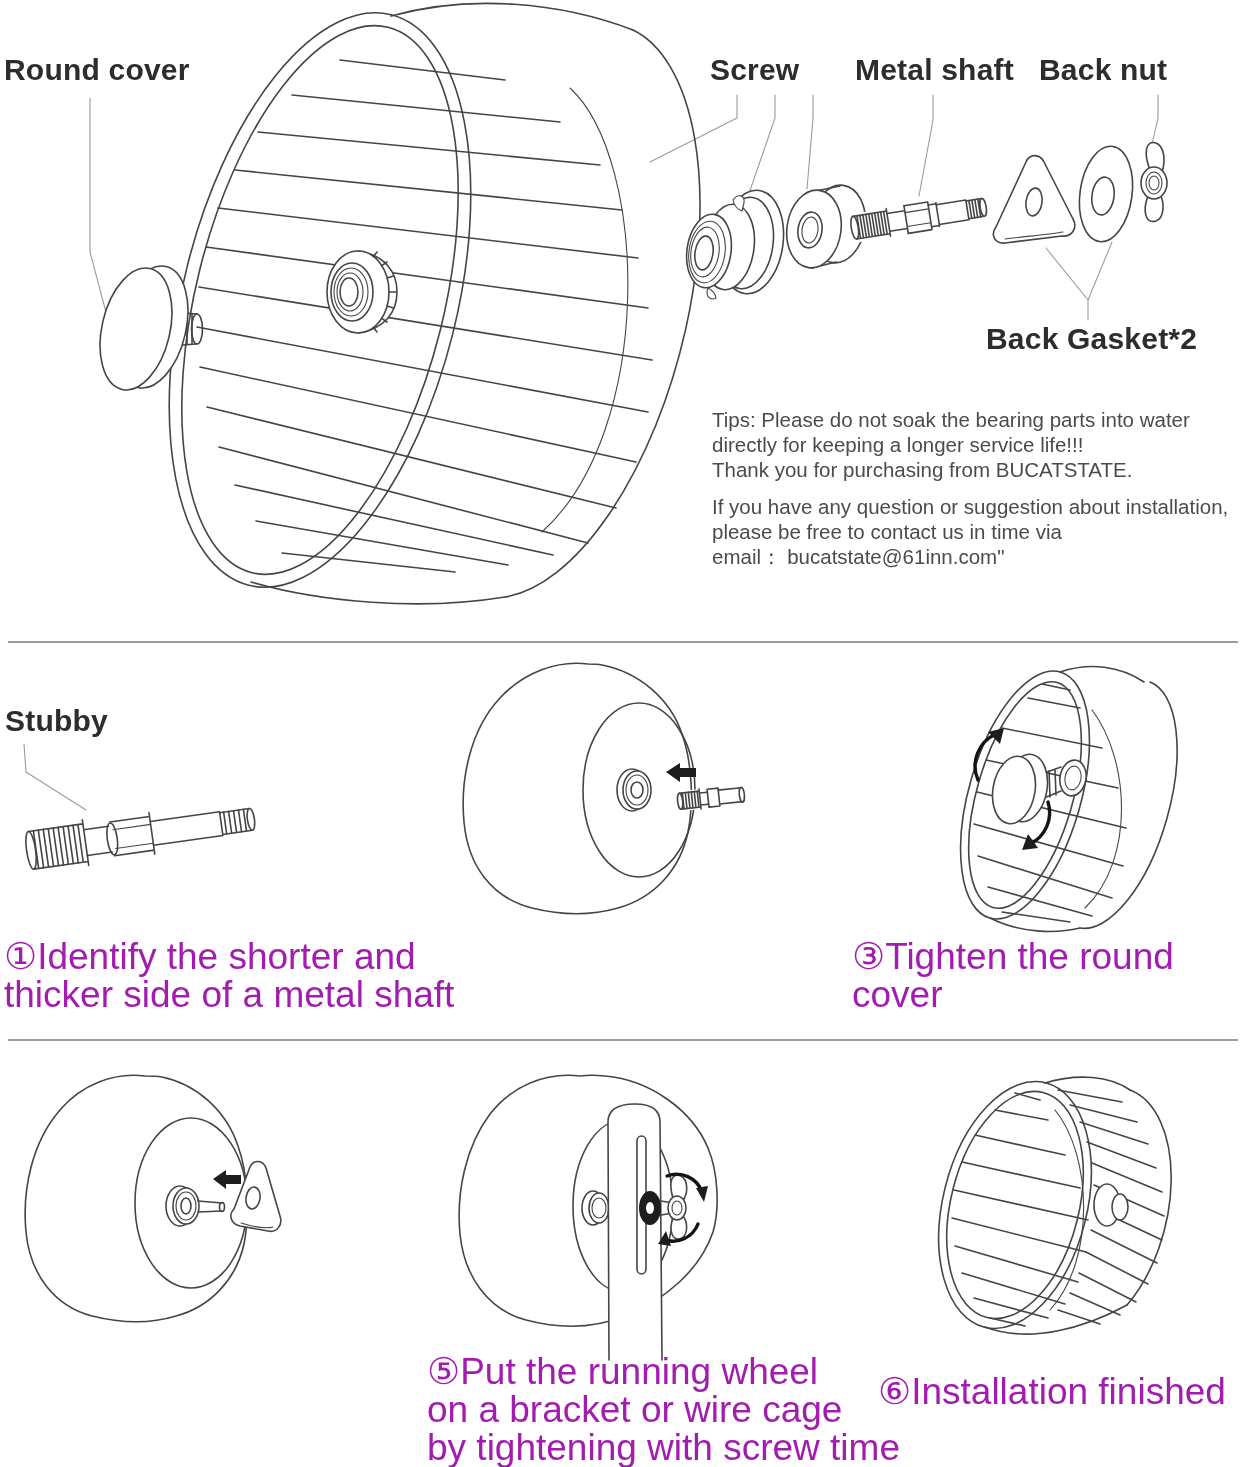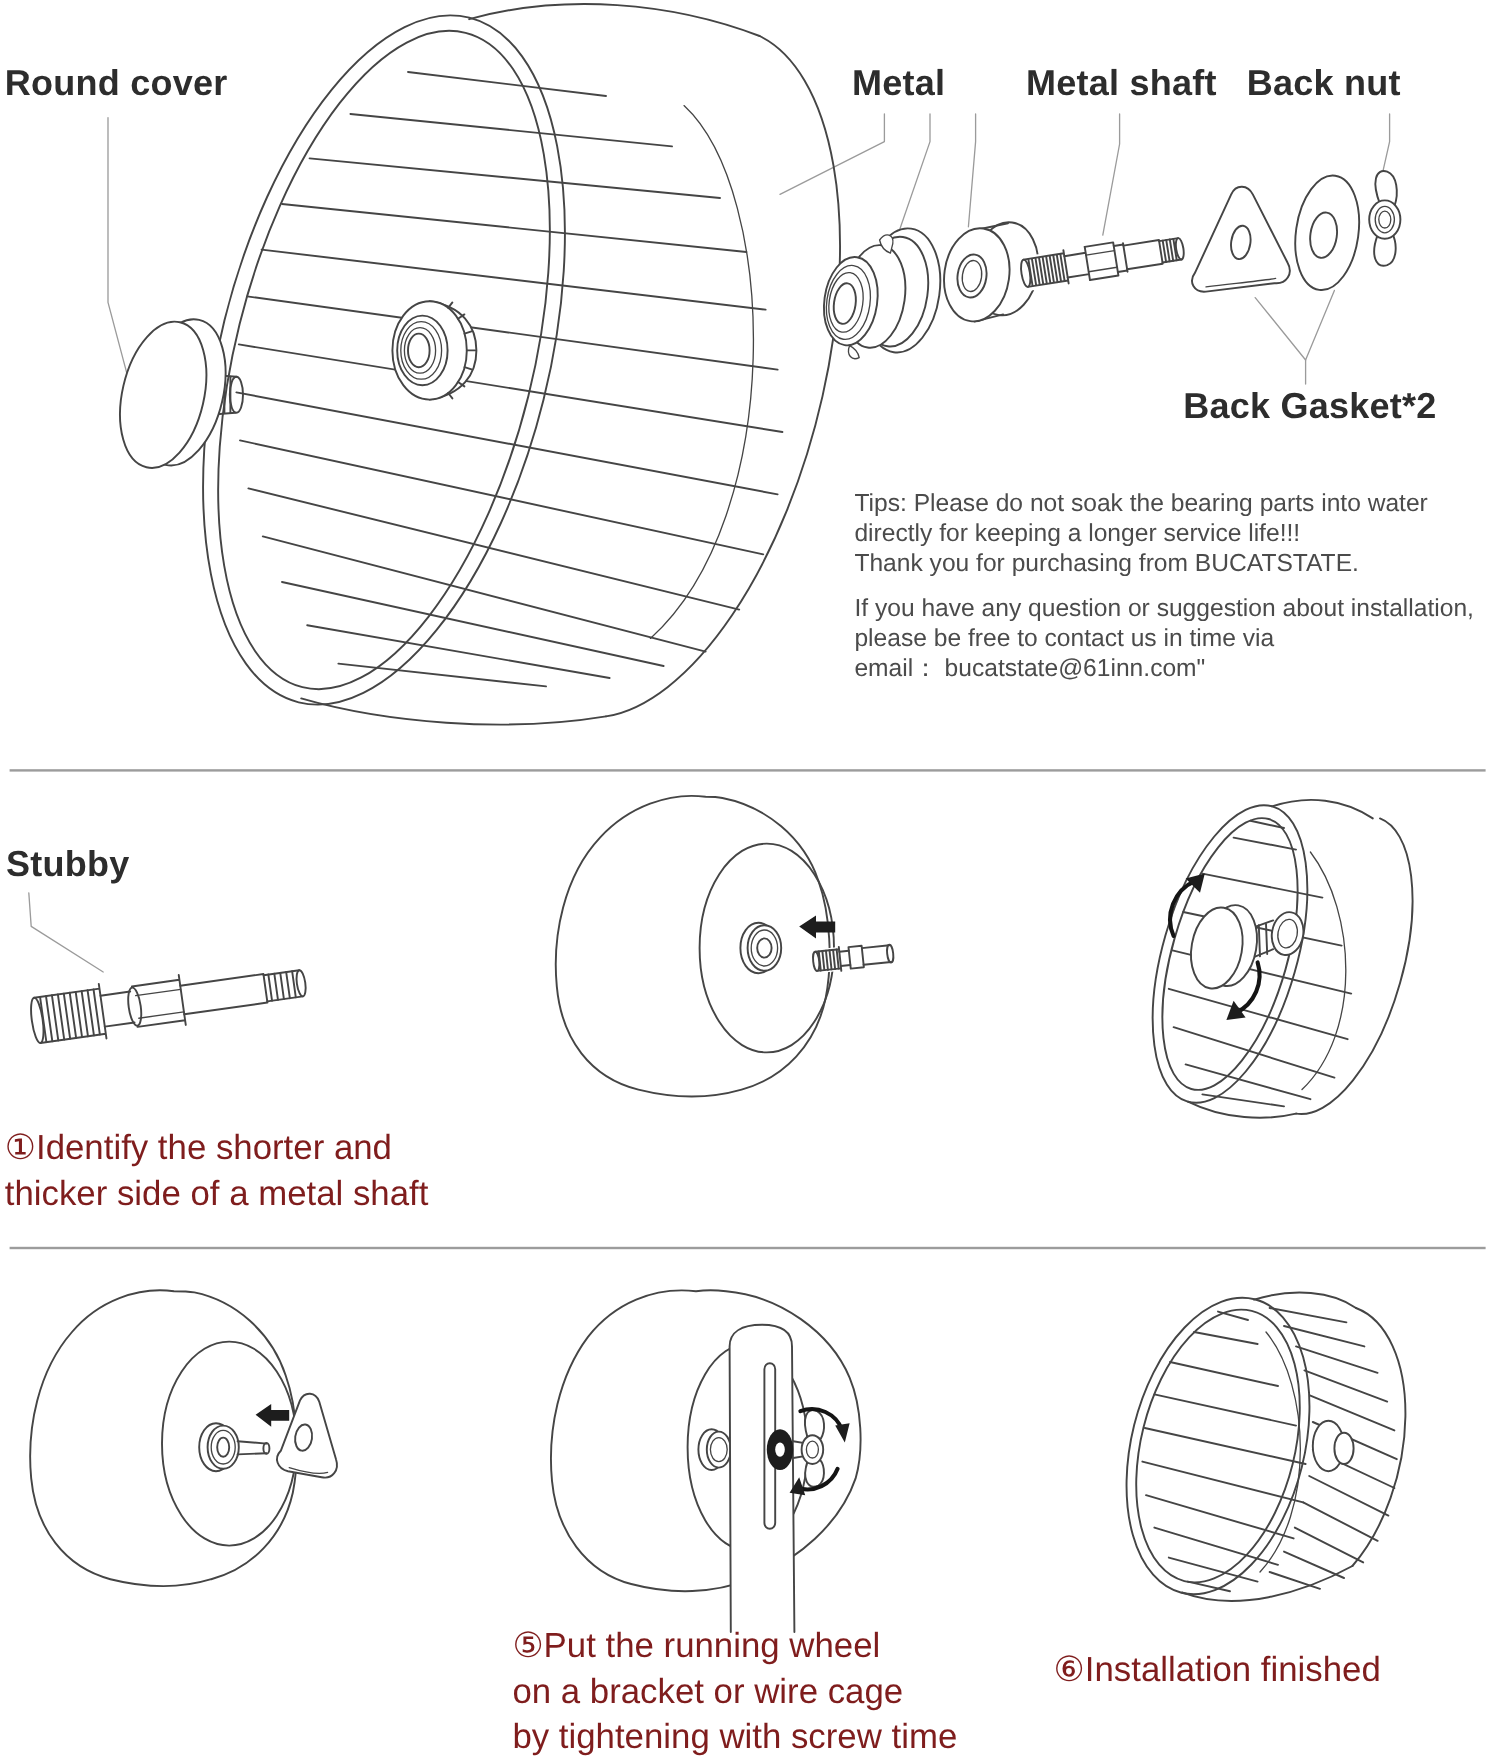--- a/index.html
+++ b/index.html
@@ -1,19 +1,19 @@
 <!DOCTYPE html>
 <html><head>
 <meta charset="utf-8">
 <style>
   html,body{margin:0;padding:0;background:#fff;}
   #page{position:relative;width:1246px;height:1467px;background:#fff;overflow:hidden;
         font-family:"Liberation Sans","DejaVu Sans",sans-serif;}
   .part-label{position:absolute;font-size:30px;font-weight:700;color:#2d2d2d;letter-spacing:.2px;white-space:nowrap;}
-  .step-text{position:absolute;font-size:29px;font-weight:400;color:#7f1d1d;line-height:38px;white-space:pre-line;}
+  .step-text{position:absolute;font-size:37px;font-weight:400;color:#a21caf;line-height:38px;white-space:pre-line;}
   .tips{position:absolute;font-size:20.5px;color:#4b4b4b;line-height:25px;white-space:pre-line;width:540px;}
   .divider{position:absolute;left:8px;width:1230px;height:2px;background:#9c9c9c;}
   svg{position:absolute;overflow:visible;}
   svg *{stroke:#454545;stroke-width:1.6;fill:none;stroke-linecap:round;stroke-linejoin:round;}
   svg .wf{fill:#fff;}
   svg .thin{stroke-width:1.1;}
   svg .ldr{stroke:#9b9b9b;stroke-width:1.1;}
   svg .blk{fill:#1d1d1d;stroke:none;}
   svg .whole{fill:#fff;stroke:none;}
   svg .rot{stroke:#141414;stroke-width:3.4;}
@@ -159,21 +159,21 @@
     <g>
       <path class="wf" d="M 1150,170 C 1143,152 1146,140 1156,143 C 1164,146 1166,160 1162,172 C 1158,170 1154,169 1150,170 Z"></path>
       <path class="wf" d="M 1148,196 C 1142,212 1146,224 1156,221 C 1164,218 1165,204 1160,194 C 1156,196 1152,196 1148,196 Z"></path>
       <ellipse class="wf" cx="1154" cy="183" rx="13" ry="16"></ellipse>
       <ellipse class="thin" cx="1154" cy="183" rx="8" ry="11"></ellipse>
       <ellipse class="thin" cx="1154" cy="183" rx="5" ry="7"></ellipse>
     </g>
   </svg>
 
   <div class="part-label" style="left:4px;top:53px">Round cover</div>
-  <div class="part-label" style="left:710px;top:53px">Metal</div>
+  <div class="part-label" style="left:710px;top:53px">Screw</div>
   <div class="part-label" style="left:855px;top:53px">Metal shaft</div>
   <div class="part-label" style="left:1039px;top:53px">Back nut</div>
   <div class="part-label" style="left:986px;top:322px">Back Gasket*2</div>
 
   <div class="tips" style="left:712px;top:407px">Tips: Please do not soak the bearing parts into water
 directly for keeping a longer service life!!!
 Thank you for purchasing from BUCATSTATE.</div>
   <div class="tips" style="left:712px;top:494px">If you have any question or suggestion about installation,
 please be free to contact us in time via
 email：  bucatstate@61inn.com"</div>
@@ -281,20 +281,21 @@
     <g>
       <path class="rot" d="M 48,130 A 35,35 0 0 1 66,84"></path>
       <polygon class="blk" points="74,78 58,82 70,94"></polygon>
       <path class="rot" d="M 118,152 A 35,35 0 0 1 100,194"></path>
       <polygon class="blk" points="92,200 108,198 98,184"></polygon>
     </g>
   </svg>
 
   <div class="step-text" style="left:4px;top:938px">①Identify the shorter and
 thicker side of a metal shaft</div>
+  <div class="step-text" style="left:852px;top:938px">③Tighten the round cover</div>
 
   <div class="divider" style="top:1039px"></div>
 
   <svg style="left:10px;top:1060px" width="300" height="290" viewBox="0 0 300 290">
     <path d="M 135,16 C 105,12 72,24 50,50 C 22,82 12,130 16,172 C 20,214 44,246 82,256 C 110,263 140,264 166,256 C 200,247 226,220 234,184 C 240,154 238,114 228,86 C 216,50 186,24 152,17 C 146,16 140,16 135,16 Z"></path>
     <ellipse cx="181" cy="143" rx="56" ry="85"></ellipse>
     <g>
       <ellipse class="wf" cx="170" cy="146" rx="14" ry="20"></ellipse>
       <ellipse class="wf" cx="176" cy="146" rx="13" ry="18"></ellipse>
       <ellipse class="thin" cx="176" cy="146" rx="10" ry="14"></ellipse>

